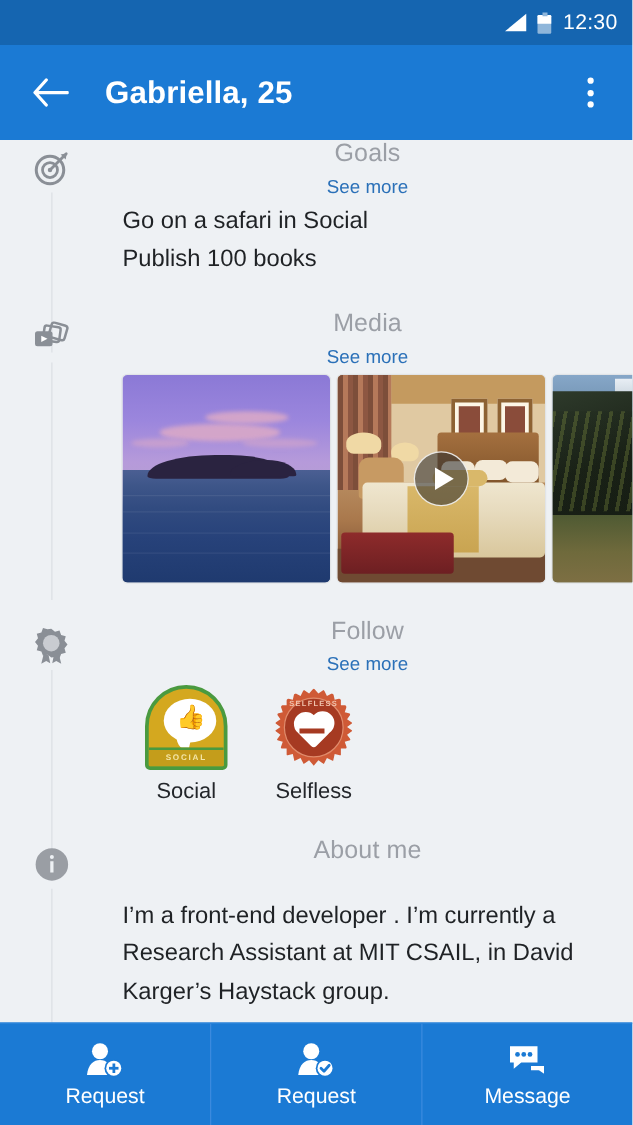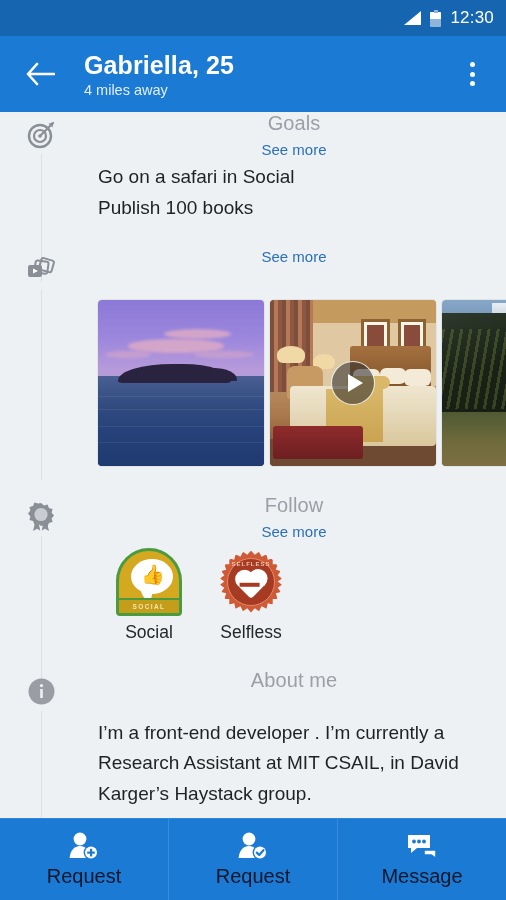--- a/index.html
+++ b/index.html
@@ -245,21 +245,21 @@
   .bottombar{
     position:absolute; left:0; right:0; bottom:0; height:82px;
     background:#1b7ad4; display:flex; border-top:1px solid #2f86da;
   }
   .bb-item{
     flex:1; display:flex; flex-direction:column; align-items:center;
     justify-content:center; gap:4px; cursor:pointer;
     border-right:1px solid #3b8ade;
   }
   .bb-item:last-child{ border-right:none; }
-  .bb-label{ color:#0f172a; font-size:20px; }
+  .bb-label{ color:#ffffff; font-size:17px; }
 </style>
 </head>
 <body>
 
 <div id="app">
 
   <div class="statusbar">
     <div class="sb-signal">
         <i></i>
       </div>
@@ -272,21 +272,20 @@
   </div>
 
   <div class="appbar">
     <div class="back-btn">
       <svg width="30" height="26" viewBox="0 0 30 26">
         <path d="M12 3 L3 13 L12 23 M3 13 H29" stroke="#fff" stroke-width="2.6" fill="none" stroke-linecap="round" stroke-linejoin="round"></path>
       </svg>
     </div>
     <div class="titlebox">
       <div class="title">Gabriella, 25</div>
-      <div class="subtitle">4 miles away</div>
     </div>
     <div class="overflow-btn">
       <span></span>
         <span></span>
         <span></span>
     </div>
   </div>
 
   <div class="content">
 
@@ -315,20 +314,21 @@
       <div class="rail" style="top:42px;height:190px;"></div>
       <div class="sec-head">
         <div class="sec-icon">
           <svg width="30" height="28" viewBox="0 0 30 28">
             <rect x="14" y="2" width="13" height="12" rx="2" fill="none" stroke="#8a8f96" stroke-width="2" transform="rotate(16 20 8)"></rect>
             <rect x="9" y="4" width="13" height="12" rx="2" fill="none" stroke="#8a8f96" stroke-width="2" transform="rotate(8 15 10)"></rect>
             <rect x="2" y="8" width="14" height="12" rx="2" fill="#8a8f96"></rect>
             <path d="M7 11.5 L12 14 L7 16.5 Z" fill="#fff"></path>
           </svg>
         </div>
+        <div class="sec-title">Media</div>
         <div class="see-more">See more</div>
       </div>
       <div class="media-row">
 
         <div class="thumb t1">
           <div class="sky"></div>
           <div class="cloud" style="left:18%;top:24%;width:58%;height:8%;"></div>
           <div class="cloud" style="left:40%;top:18%;width:40%;height:6%;"></div>
           <div class="cloud" style="left:4%;top:31%;width:28%;height:4%;opacity:.6;"></div>
           <div class="cloud" style="left:58%;top:31%;width:36%;height:4%;opacity:.55;"></div>

